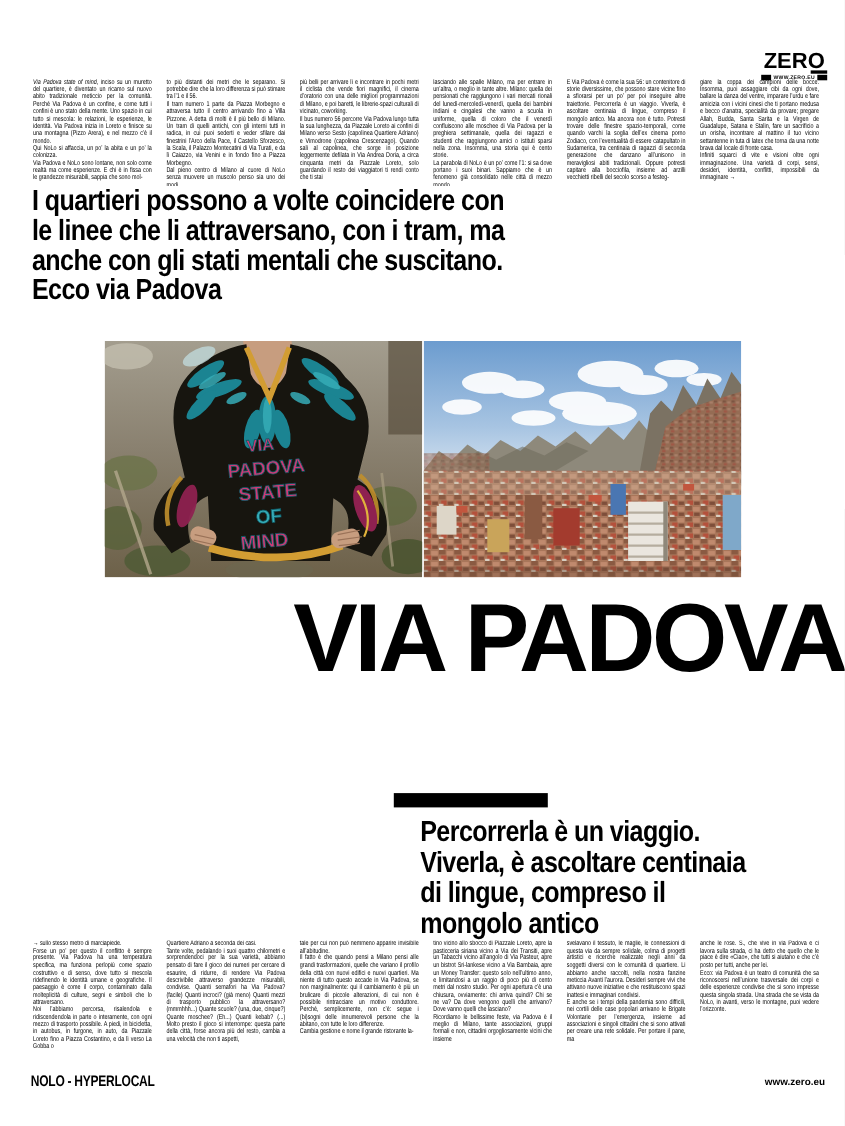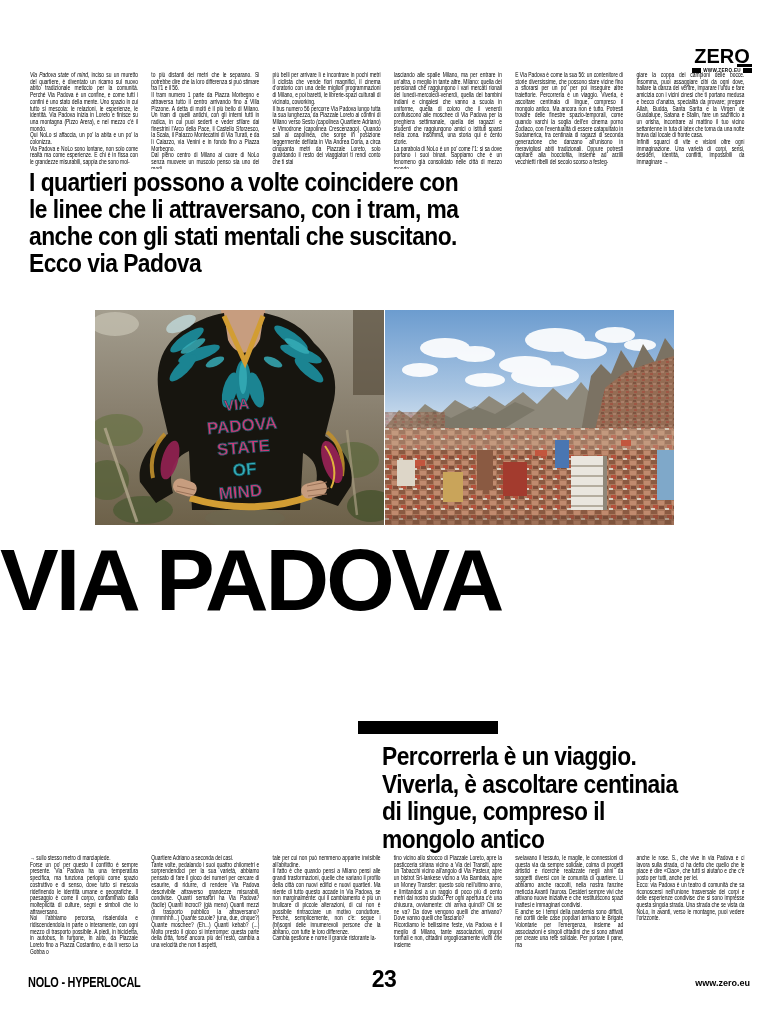--- a/index.html
+++ b/index.html
@@ -23,21 +23,21 @@
   
   .quote{position:absolute;margin:0;font-weight:bold;white-space:nowrap;
          transform:scaleX(0.86);transform-origin:0 0;letter-spacing:-0.6px;}
   .quote1{left:29px;top:169px;font-size:26.5px;line-height:27px;}
   .quote2{left:382px;top:743px;font-size:26.5px;line-height:27.5px;}
   .section-bar{position:absolute;left:358px;top:721px;width:140px;height:13px;background:#000;}
   
   .photos{position:absolute;left:95px;top:310px;width:579px;height:215px;display:flex;gap:1px;}
   .photos figure{margin:0;width:289px;height:215px;overflow:hidden;}
   
-  .title{position:absolute;left:0;top:541px;width:768px;margin:0;text-align:left;
+  .title{position:absolute;left:0;top:541px;width:768px;margin:0;text-align:right;
          font-size:88px;font-weight:bold;letter-spacing:-3px;line-height:77px;}
   .byline{position:absolute;left:153px;top:695px;font-size:11.5px;line-height:15px;}
   .byline .lbl{margin-right:3px;}
   
   .footer-left{position:absolute;left:28px;top:974px;font-size:14px;font-weight:bold;
                letter-spacing:-0.3px;transform:scaleX(0.78);transform-origin:0 0;}
   .footer-page{position:absolute;left:0;top:966px;width:768px;text-align:center;
                font-size:23px;font-weight:bold;letter-spacing:-0.5px;}
   .footer-right{position:absolute;right:18px;top:978px;font-size:9px;font-weight:bold;}
 </style>
@@ -250,16 +250,15 @@
       <p>svelavano il tessuto, le maglie, le connessioni di questa via da sempre solidale, colma di progetti artistici e ricerche realizzate negli anni da soggetti diversi con le comunità di quartiere. Li abbiamo anche raccolti, nella nostra fanzine meticcia Avanti l’aurora. Desideri sempre vivi che attivano nuove iniziative e che restituiscono spazi inattesi e immaginari condivisi.</p>
       <p>E anche se i tempi della pandemia sono difficili, nei cortili delle case popolari arrivano le Brigate Volontarie per l’emergenza, insieme ad associazioni e singoli cittadini che si sono attivati per creare una rete solidale. Per portare il pane, ma</p>
     </div>
     <div class="col">
       <p>anche le rose. S., che vive in via Padova e ci lavora sulla strada, ci ha detto che quello che le piace è dire «Ciao», che tutti si aiutano e che c’è posto per tutti, anche per lei.</p>
       <p>Ecco: via Padova è un teatro di comunità che sa riconoscersi nell’unione trasversale dei corpi e delle esperienze condivise che si sono impresse questa singola strada. Una strada che se vista da NoLo, in avanti, verso le montagne, puoi vedere l’orizzonte.</p>
     </div>
   </section>
 
   <div class="footer-left">NOLO - HYPERLOCAL</div>
-  <div class="footer-page">23</div>
   <div class="footer-right">www.zero.eu</div>
 
 </div>
 
 </body></html>

